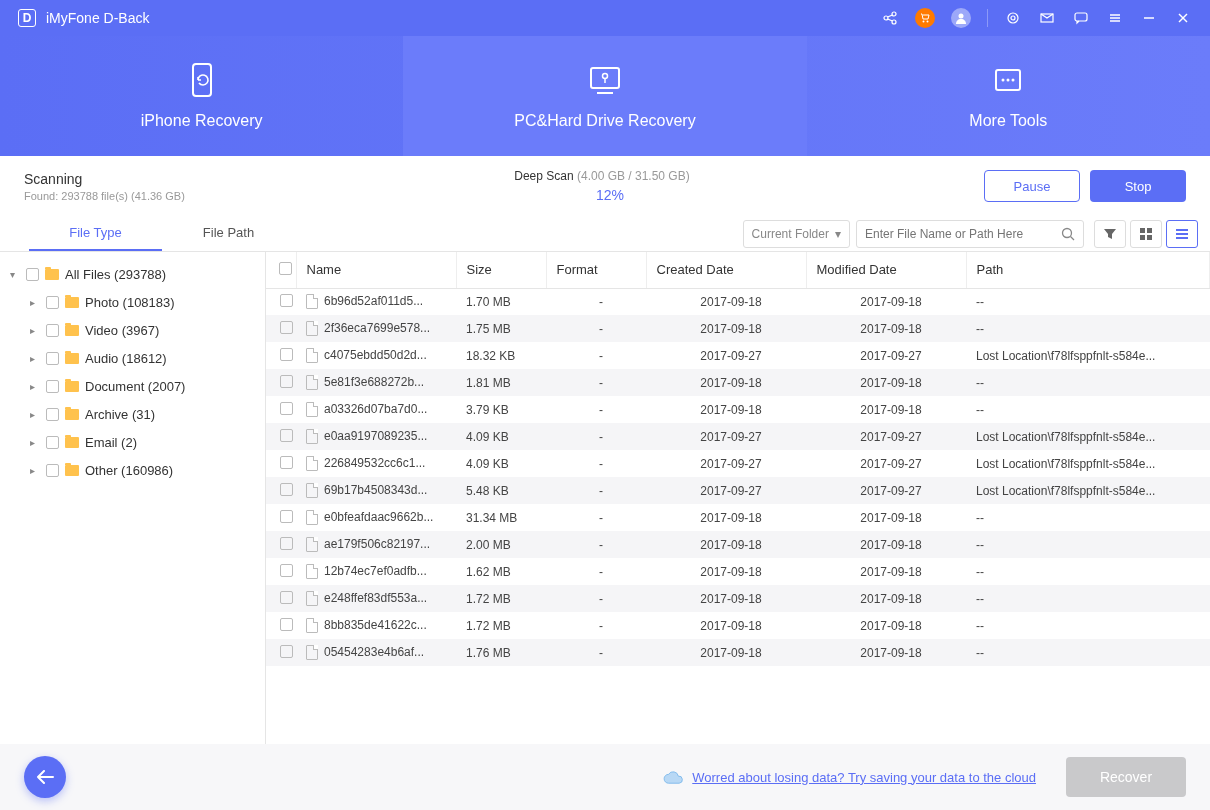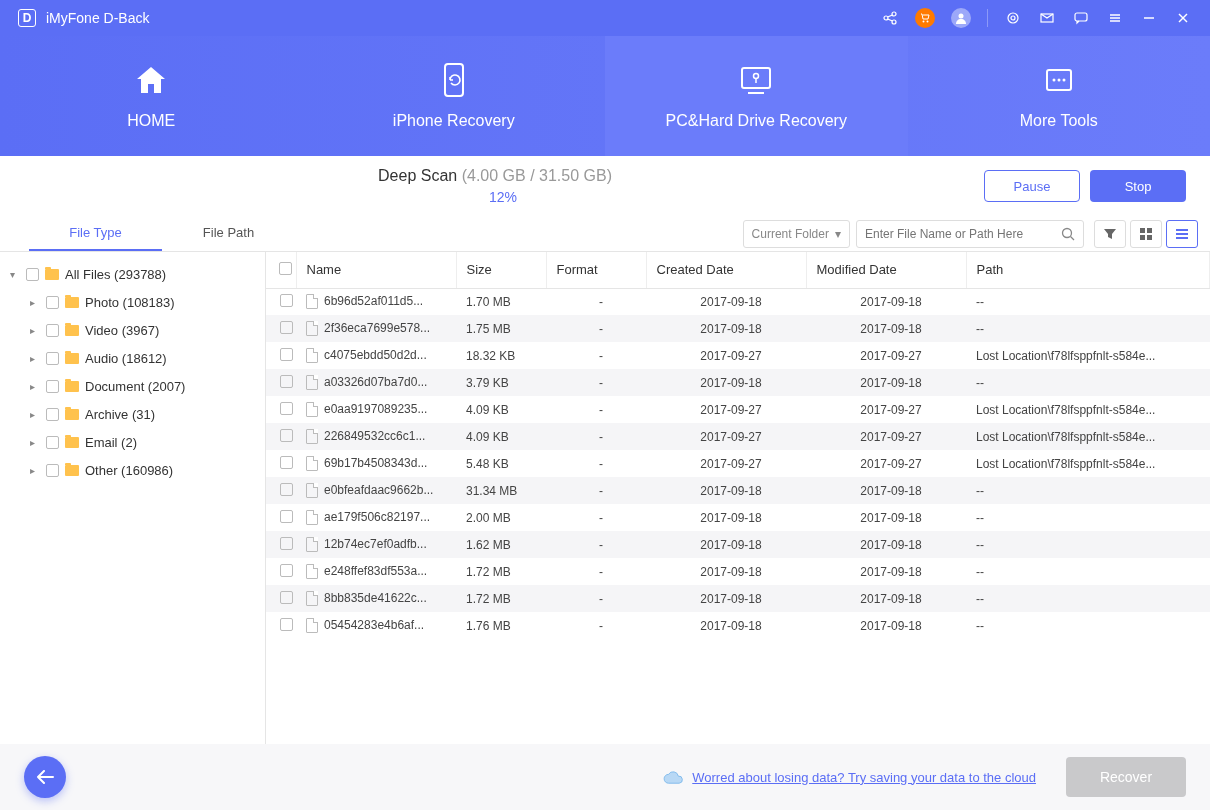--- a/index.html
+++ b/index.html
@@ -15,21 +15,21 @@
 .navbar { height: 120px; background: linear-gradient(90deg, #5b6ef5 0%, #6b7cfa 100%); display: flex; }
 .nav-item { flex: 1; display: flex; flex-direction: column; align-items: center; justify-content: center; color: #fff; cursor: pointer; gap: 14px; }
 .nav-item.active { background: #6b7cfa; }
 .nav-item .nav-icon { width: 36px; height: 36px; display: flex; align-items: center; justify-content: center; }
 .nav-item .nav-label { font-size: 16px; }
 .scan-row { height: 60px; display: flex; align-items: center; padding: 0 24px; gap: 18px; background: #fff; }
 .scan-info { width: 196px; }
 .scan-title { font-size: 14px; color: #333; margin-bottom: 3px; }
 .scan-sub { font-size: 11px; color: #999; }
 .progress-wrap { flex: 1; display: flex; flex-direction: column; align-items: center; }
-.deep-scan-label { font-size: 16px; color: #333; margin-bottom: 4px; }
+.deep-scan-label { font-size: 12px; color: #333; margin-bottom: 4px; }
 .deep-scan-label .gb { color: #999; }
 .progress-bar { width: 100%; height: 5px; background: #e5e5e5; border-radius: 3px; position: relative; }
 .progress-fill { position: absolute; left: 0; top: 0; height: 100%; background: #5b6ef5; border-radius: 3px; }
 .pct { font-size: 14px; color: #5b6ef5; margin-left: 8px; align-self: flex-end; }
 .scan-progress-outer { flex: 1; display: flex; align-items: flex-end; gap: 8px; }
 .scan-buttons { display: flex; gap: 10px; }
 .btn { height: 32px; min-width: 96px; border-radius: 4px; border: none; font-size: 13px; cursor: pointer; display: flex; align-items: center; justify-content: center; }
 .btn-outline { background: #fff; border: 1px solid #5b6ef5; color: #5b6ef5; }
 .btn-primary { background: #5b6ef5; color: #fff; }
 .toolbar { height: 36px; display: flex; align-items: center; padding: 0 12px 0 0; border-bottom: 1px solid #e5e5e5; }
@@ -138,28 +138,20 @@
           <line x1="4" y1="4" x2="12" y2="12" stroke="#fff" stroke-width="1.5"></line>
           <line x1="12" y1="4" x2="4" y2="12" stroke="#fff" stroke-width="1.5"></line>
         </svg>
       </div>
   </div>
 </div>
 
 <div class="navbar">
   <div class="nav-item">
     <div class="nav-icon">
-        <svg width="34" height="30" viewBox="0 0 34 30">
-          <path d="M17 2L3 14h4v14h7v-9h6v9h7V14h4L17 2z" fill="#fff"></path>
-        </svg>
-      </div>
-    <div class="nav-label">HOME</div>
-  </div>
-  <div class="nav-item">
-    <div class="nav-icon">
         <svg width="30" height="36" viewBox="0 0 30 36">
           <rect x="6" y="2" width="18" height="32" rx="3" fill="none" stroke="#fff" stroke-width="2"></rect>
           <path d="M11 18a5 5 0 1 1 1 3m-1-3v-3m0 3h3" fill="none" stroke="#fff" stroke-width="1.6"></path>
         </svg>
       </div>
     <div class="nav-label">iPhone Recovery</div>
   </div>
   <div class="nav-item active">
     <div class="nav-icon">
         <svg width="36" height="32" viewBox="0 0 36 32">
@@ -178,20 +170,24 @@
           <circle cx="12" cy="15" r="1.5" fill="#fff"></circle>
           <circle cx="17" cy="15" r="1.5" fill="#fff"></circle>
           <circle cx="22" cy="15" r="1.5" fill="#fff"></circle>
         </svg>
       </div>
     <div class="nav-label">More Tools</div>
   </div>
 </div>
 
 <div class="scan-row">
+  <div class="scan-info">
+    <div class="scan-title">Scanning</div>
+    <div class="scan-sub">Found: 293788 file(s) (41.36 GB)</div>
+  </div>
   <div class="progress-wrap">
     <div class="deep-scan-label">
       <span>Deep Scan</span> <span class="gb">(4.00 GB / 31.50 GB)</span>
     </div>
     <div class="scan-progress-outer">
       <div class="progress-bar">
         <div class="progress-fill" id="progress-fill" style="width: 12%;"></div>
       </div>
       <div class="pct">12%</div>
     </div>
@@ -348,20 +344,34 @@
     <td class="col-format" style="text-align:center">-</td>
     <td class="col-cdate" style="text-align:center">2017-09-27</td>
     <td class="col-mdate" style="text-align:center">2017-09-27</td>
     <td>Lost Location\f78lfsppfnlt-s584e...</td>
           </tr>
           <tr>
     <td class="cb-cell"><span class="cb"></span></td>
     <td class="col-name">
               <div class="file-cell">
                 <span class="file-icon"></span>
+                <span>5e81f3e688272b...</span>
+              </div>
+            </td>
+    <td class="col-size">1.81 MB</td>
+    <td class="col-format" style="text-align:center">-</td>
+    <td class="col-cdate" style="text-align:center">2017-09-18</td>
+    <td class="col-mdate" style="text-align:center">2017-09-18</td>
+    <td>--</td>
+          </tr>
+          <tr>
+    <td class="cb-cell"><span class="cb"></span></td>
+    <td class="col-name">
+              <div class="file-cell">
+                <span class="file-icon"></span>
                 <span>a03326d07ba7d0...</span>
               </div>
             </td>
     <td class="col-size">3.79 KB</td>
     <td class="col-format" style="text-align:center">-</td>
     <td class="col-cdate" style="text-align:center">2017-09-18</td>
     <td class="col-mdate" style="text-align:center">2017-09-18</td>
     <td>--</td>
           </tr>
           <tr>

